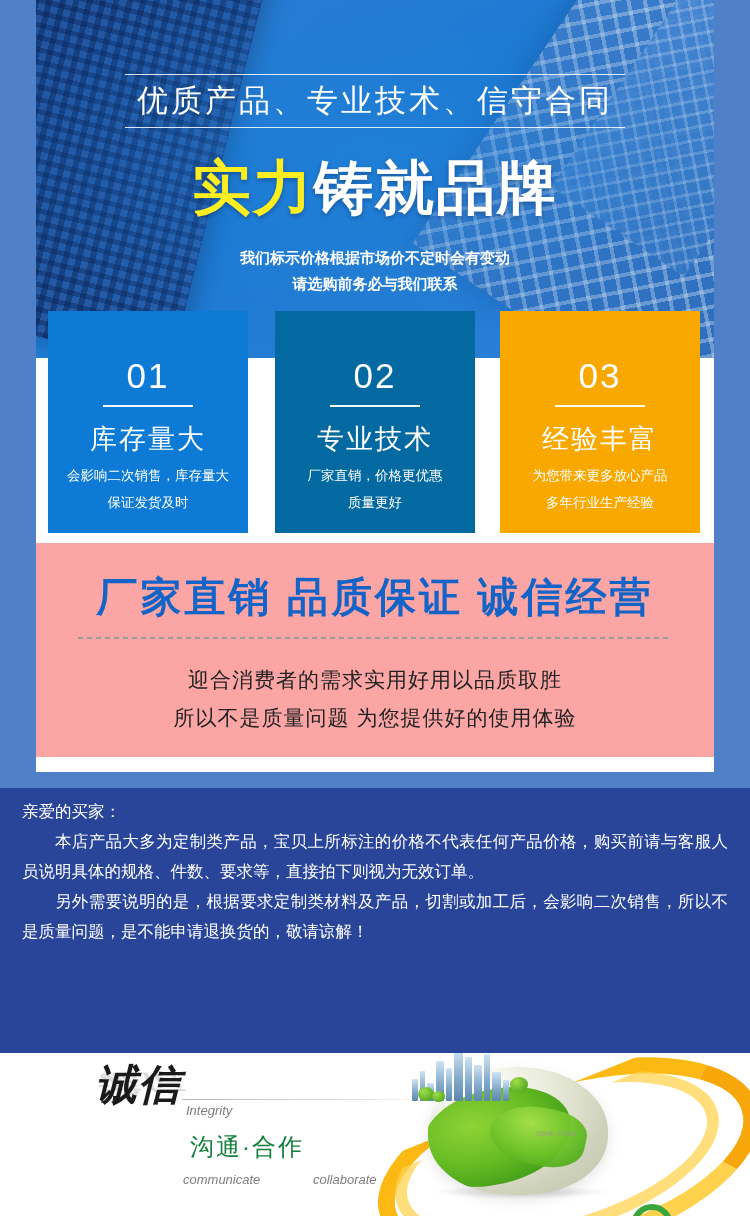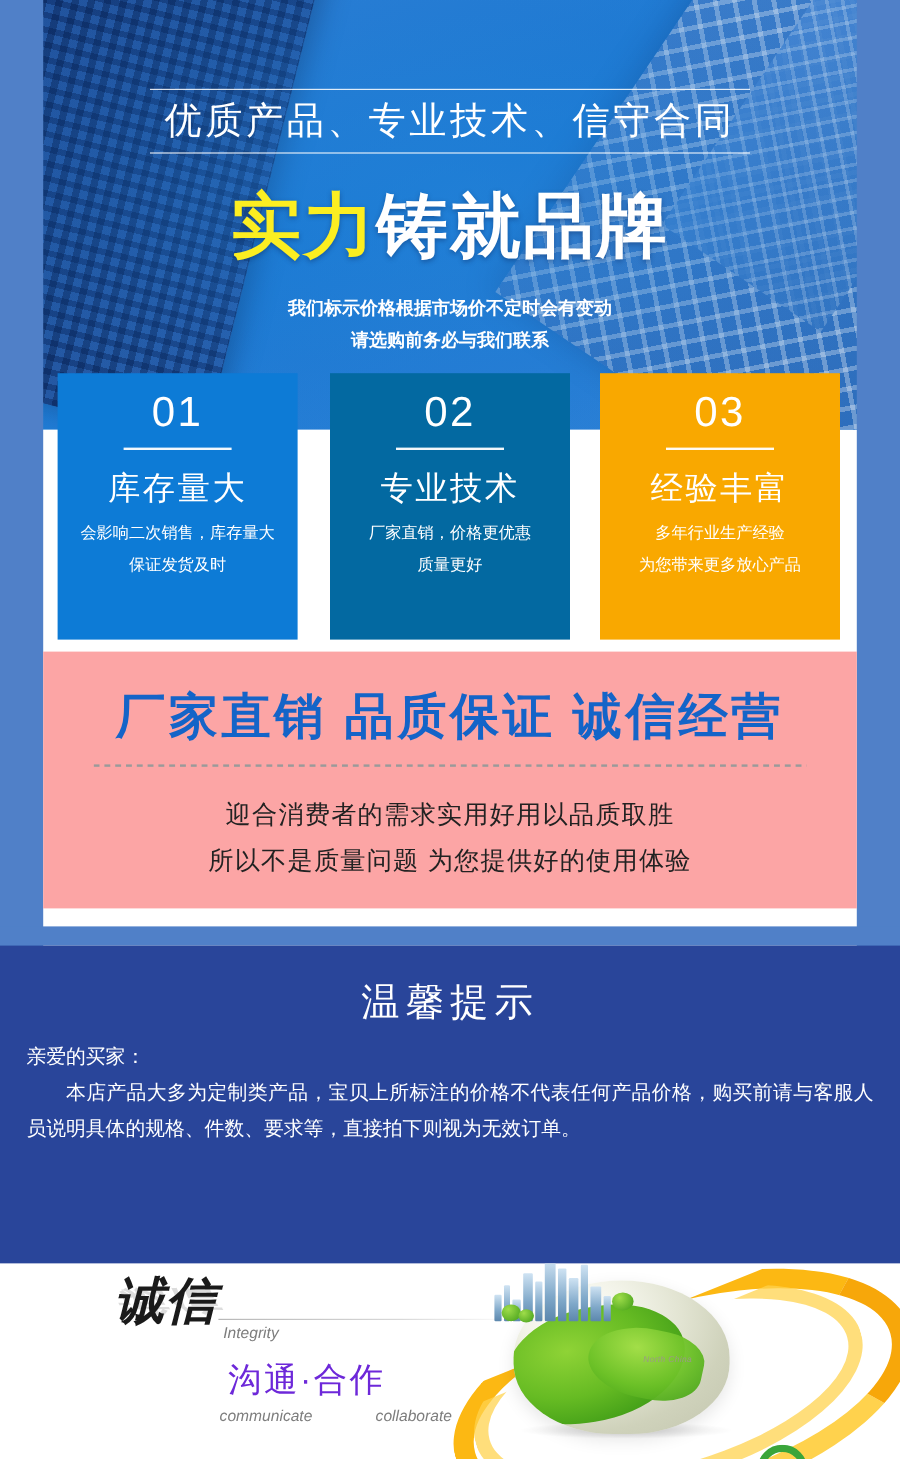--- a/index.html
+++ b/index.html
@@ -89,21 +89,21 @@
   .cards{position:absolute;left:0;top:311px;width:750px;height:232px;}
   .card{
     position:absolute;top:0;width:200px;height:222px;
     color:#ffffff;text-align:center;
   }
   .card-1{left:48px;background:#0d7bd6;}
   .card-2{left:275px;background:#0369a1;}
   .card-3{left:500px;background:#f9a800;}
   .card-num{
     font-size:35px;font-weight:300;letter-spacing:2px;
-    padding-top:12px;line-height:42px;color:#ffffff;
+    padding-top:44px;line-height:42px;color:#ffffff;
   }
   .card-rule{width:90px;height:2px;background:rgba(255,255,255,.95);margin:8px auto 0;}
   .card-title{font-size:27px;line-height:42px;margin-top:11px;letter-spacing:2px;}
   .card-desc{font-size:13.5px;line-height:23px;margin-top:4px;padding:0 8px;}
 
   
   .slogan-panel{
     position:absolute;left:36px;top:543px;width:678px;height:214px;
     background:#fca5a5;text-align:center;
   }
@@ -155,21 +155,21 @@
     color:rgba(40,40,40,.16);transform:scaleY(-.55);transform-origin:top left;
     font-family:"Liberation Serif","DejaVu Serif",serif;
     filter:blur(.6px);
   }
   .ft-rule{
     position:absolute;left:182px;top:46px;width:250px;height:1px;
     background:linear-gradient(90deg,#b8b8b8,#d8d8d8 60%,rgba(255,255,255,0));
   }
   .ft-en-1{position:absolute;left:186px;top:50px;font-size:13px;font-style:italic;color:#7d7d7d;}
   .ft-cn-sub{
-    position:absolute;left:190px;top:78px;font-size:28px;color:#6d28d9;letter-spacing:2px;
+    position:absolute;left:190px;top:78px;font-size:24px;color:#15803d;letter-spacing:2px;
   }
   .ft-en-2{position:absolute;left:183px;top:119px;font-size:13px;font-style:italic;color:#7d7d7d;}
   .ft-en-3{position:absolute;left:275px;top:119px;font-size:13px;font-style:italic;color:#7d7d7d;margin-left:38px;}
 
   
   .globe-wrap{position:absolute;left:380px;top:-4px;width:370px;height:167px;}
   .globe-ring{
     position:absolute;left:-8px;top:20px;width:360px;height:150px;
     border:17px solid #fcb813;border-radius:50%;
     transform:rotate(-16deg);
@@ -274,41 +274,41 @@
       <div class="card-rule"></div>
       <div class="card-title">专业技术</div>
       <div class="card-desc">厂家直销，价格更优惠</div>
       <div class="card-desc">质量更好</div>
     </div>
 
     <div class="card card-3">
       <div class="card-num">03</div>
       <div class="card-rule"></div>
       <div class="card-title">经验丰富</div>
+      <div class="card-desc">为您带来更多放心产品</div>
       <div class="card-desc">多年行业生产经验</div>
-      <div class="card-desc">为您带来更多放心产品</div>
     </div>
 
   </div>
 
   <div class="slogan-panel">
     <div class="slogan-main">厂家直销 品质保证 诚信经营</div>
     <div class="slogan-dots"></div>
     <div class="slogan-sub">
       <div>迎合消费者的需求实用好用以品质取胜</div>
       <div>所以不是质量问题  为您提供好的使用体验</div>
     </div>
   </div>
 
   <div class="notice-band"></div>
   <div class="notice">
-    <div class="notice-title">温馨提示</div>
     <div class="notice-body">
       <p>亲爱的买家：</p>
       <p class="indent">本店产品大多为定制类产品，宝贝上所标注的价格不代表任何产品价格，购买前请与客服人员说明具体的规格、件数、要求等，直接拍下则视为无效订单。</p>
+      <p class="indent">另外需要说明的是，根据要求定制类材料及产品，切割或加工后，会影响二次销售，所以不是质量问题，是不能申请退换货的，敬请谅解！</p>
     </div>
   </div>
 
   <div class="footer">
     <div class="ft-cn-main-shadow">诚信</div>
     <div class="ft-cn-main">诚信</div>
     <div class="ft-rule"></div>
     <div class="ft-en-1">Integrity</div>
     <div class="ft-cn-sub">沟通·合作</div>
     <div class="ft-en-2">communicate</div>

